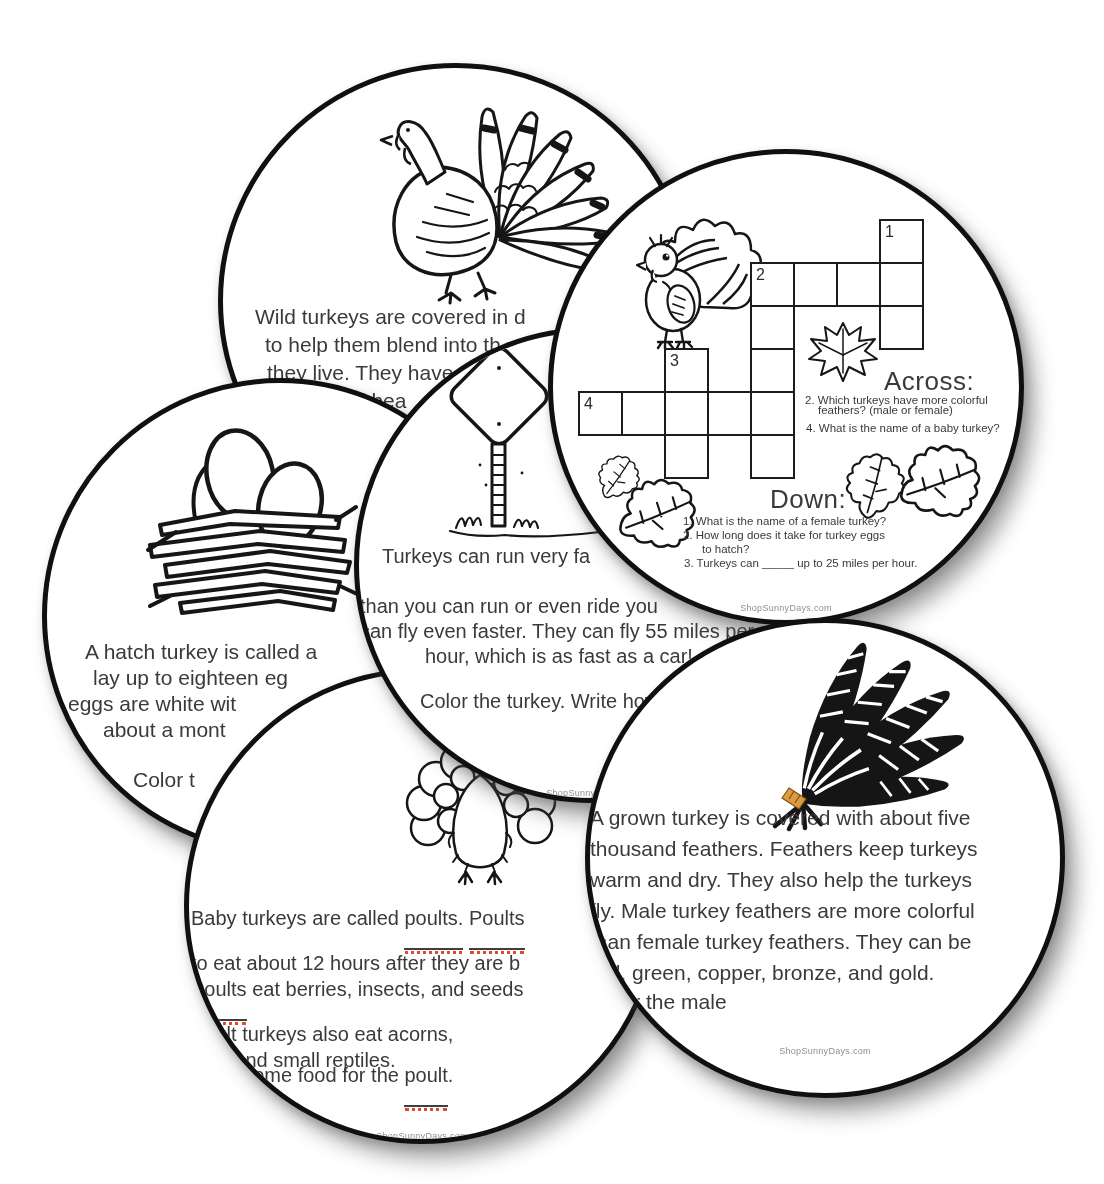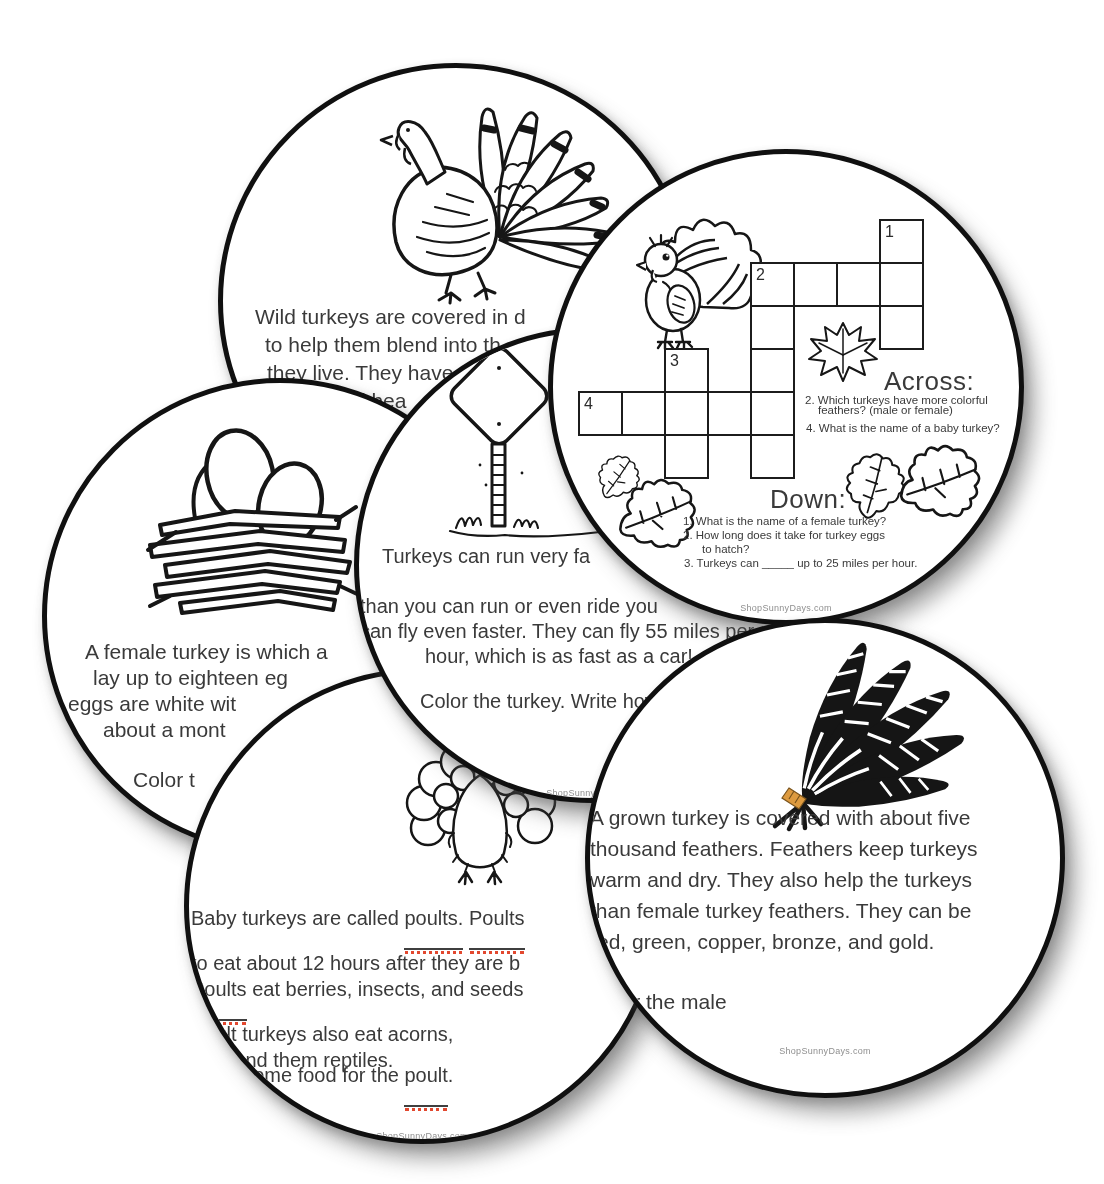--- a/index.html
+++ b/index.html
@@ -108,21 +108,21 @@
         <path d="M15,185 L125,171 L200,182 L197,193 L122,184 L17,197 Z"></path>
         <path d="M40,203 L140,191 L195,200 L193,210 L138,201 L42,213 Z"></path>
       </g>
       <g class="ink" stroke-width="4">
         <path d="M8,150 l28,-18"></path>
           <path d="M196,120 l20,-13"></path>
           <path d="M200,186 l17,8"></path>
           <path d="M30,196 l-20,10"></path>
       </g>
     </svg>
-    <div class="tline" style="left:38px;top:257px">A female turkey is which a</div>
+    <div class="tline" style="left:38px;top:257px">A hatch turkey is called a</div>
     <div class="tline" style="left:46px;top:283px">lay up to eighteen eg</div>
     <div class="tline" style="left:21px;top:309px">eggs are white wit</div>
     <div class="tline" style="left:56px;top:335px">about a mont</div>
     <div class="tline" style="left:86px;top:385px">Color t</div>
   </div>
 
   <div class="circle cE" style="left:184px;top:668px;z-index:3">
     <svg width="185" height="160" viewBox="0 0 185 160" style="left:199px;top:60px">
       <g class="inkf" stroke-width="2.5">
         <circle cx="40" cy="95" r="17"></circle>
@@ -153,21 +153,21 @@
       <g class="ink" stroke-width="2.5">
         <path d="M78,139 l-7,10 m7,-10 l-1,12 m1,-12 l6,10"></path>
         <path d="M106,139 l-6,10 m6,-10 l1,12 m-1,-12 l7,10"></path>
       </g>
     </svg>
     <div class="tblock" style="top:232px">
         <div><span>Baby turkeys are called </span><span class="u-vocab">poults.</span><span> </span><span class="u-vocab">Poults</span></div>
         <div>to eat about 12 hours after they are b</div>
         <div><span class="u-vocab">Poults</span><span> eat berries, insects, and seeds</span></div>
         <div>Adult turkeys also eat acorns,</div>
-        <div>nuts and them reptiles.</div>
+        <div>nuts and small reptiles.</div>
       </div>
     <div class="tblock" style="top:389px">
         <div><span>Draw some food for the </span><span class="u-vocab">poult</span><span>.</span></div>
       </div>
     <div class="wm" style="left:153px;top:458px">ShopSunnyDays.com</div>
   </div>
 
   <div class="circle cD" style="left:354px;top:327px;z-index:4">
     <svg width="170" height="205" viewBox="0 0 170 205" style="left:79px;top:11px">
       <rect class="inkf" stroke-width="3.5" x="24" y="16" width="74" height="74" rx="11" transform="rotate(45 61 53)"></rect>
@@ -342,20 +342,21 @@
           <path d="M66,-11 l8,13 M82,-12 l8,13 M98,-10 l7,10" stroke="#fff" stroke-width="2.2" fill="none"></path>
         </g>
       </g>
       <path d="M24,163 l17,11 -7,10 -17,-11 Z" fill="#dd9a3f" stroke="#7a541d" stroke-width="1.2"></path>
       <path d="M29,166 l-5,8 M35,170 l-5,8" stroke="#7a541d" stroke-width="1.2" fill="none"></path>
     </svg>
     <div class="tblock" style="top:179px">
         <div>A grown turkey is covered with about five</div>
         <div>thousand feathers. Feathers keep turkeys</div>
         <div>warm and dry. They also help the turkeys</div>
+        <div>fly. Male turkey feathers are more colorful</div>
         <div>than female turkey feathers. They can be</div>
         <div>red, green, copper, bronze, and gold.</div>
       </div>
     <div class="tblock instr" style="top:365px">
         <div>Color the male</div>
       </div>
     <div class="wm" style="left:155px;top:423px">ShopSunnyDays.com</div>
   </div>
 
 </div>

